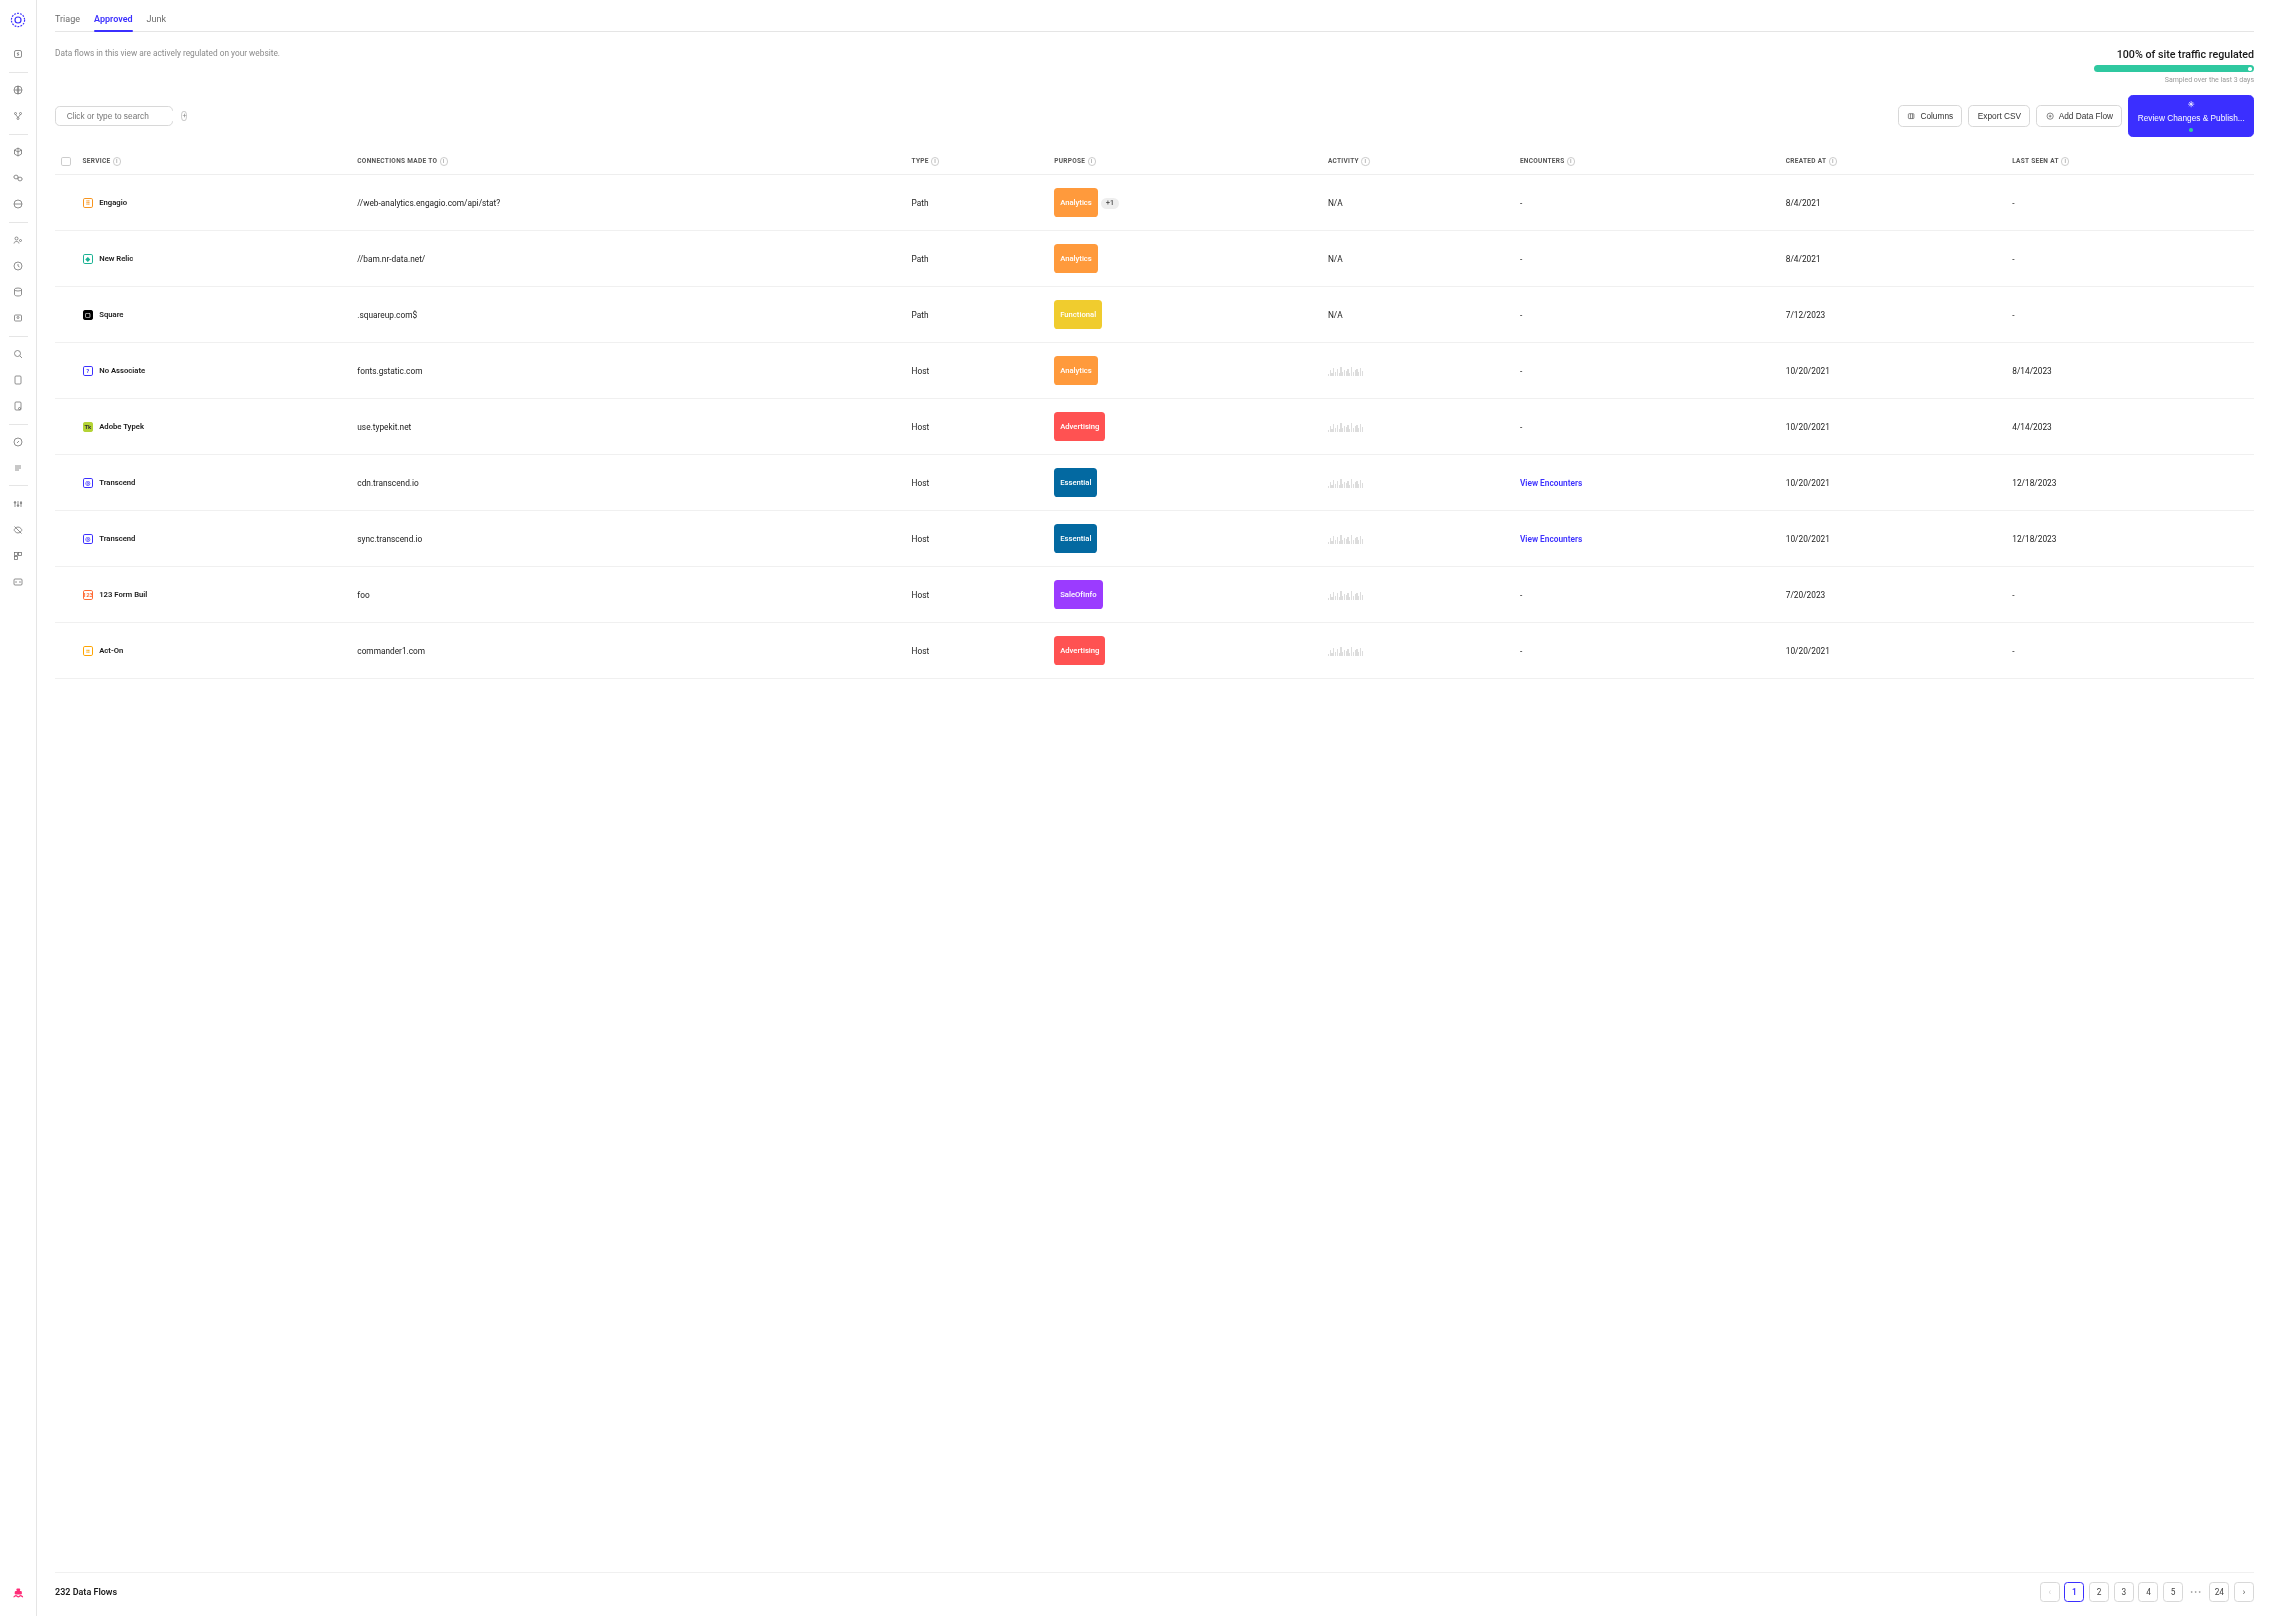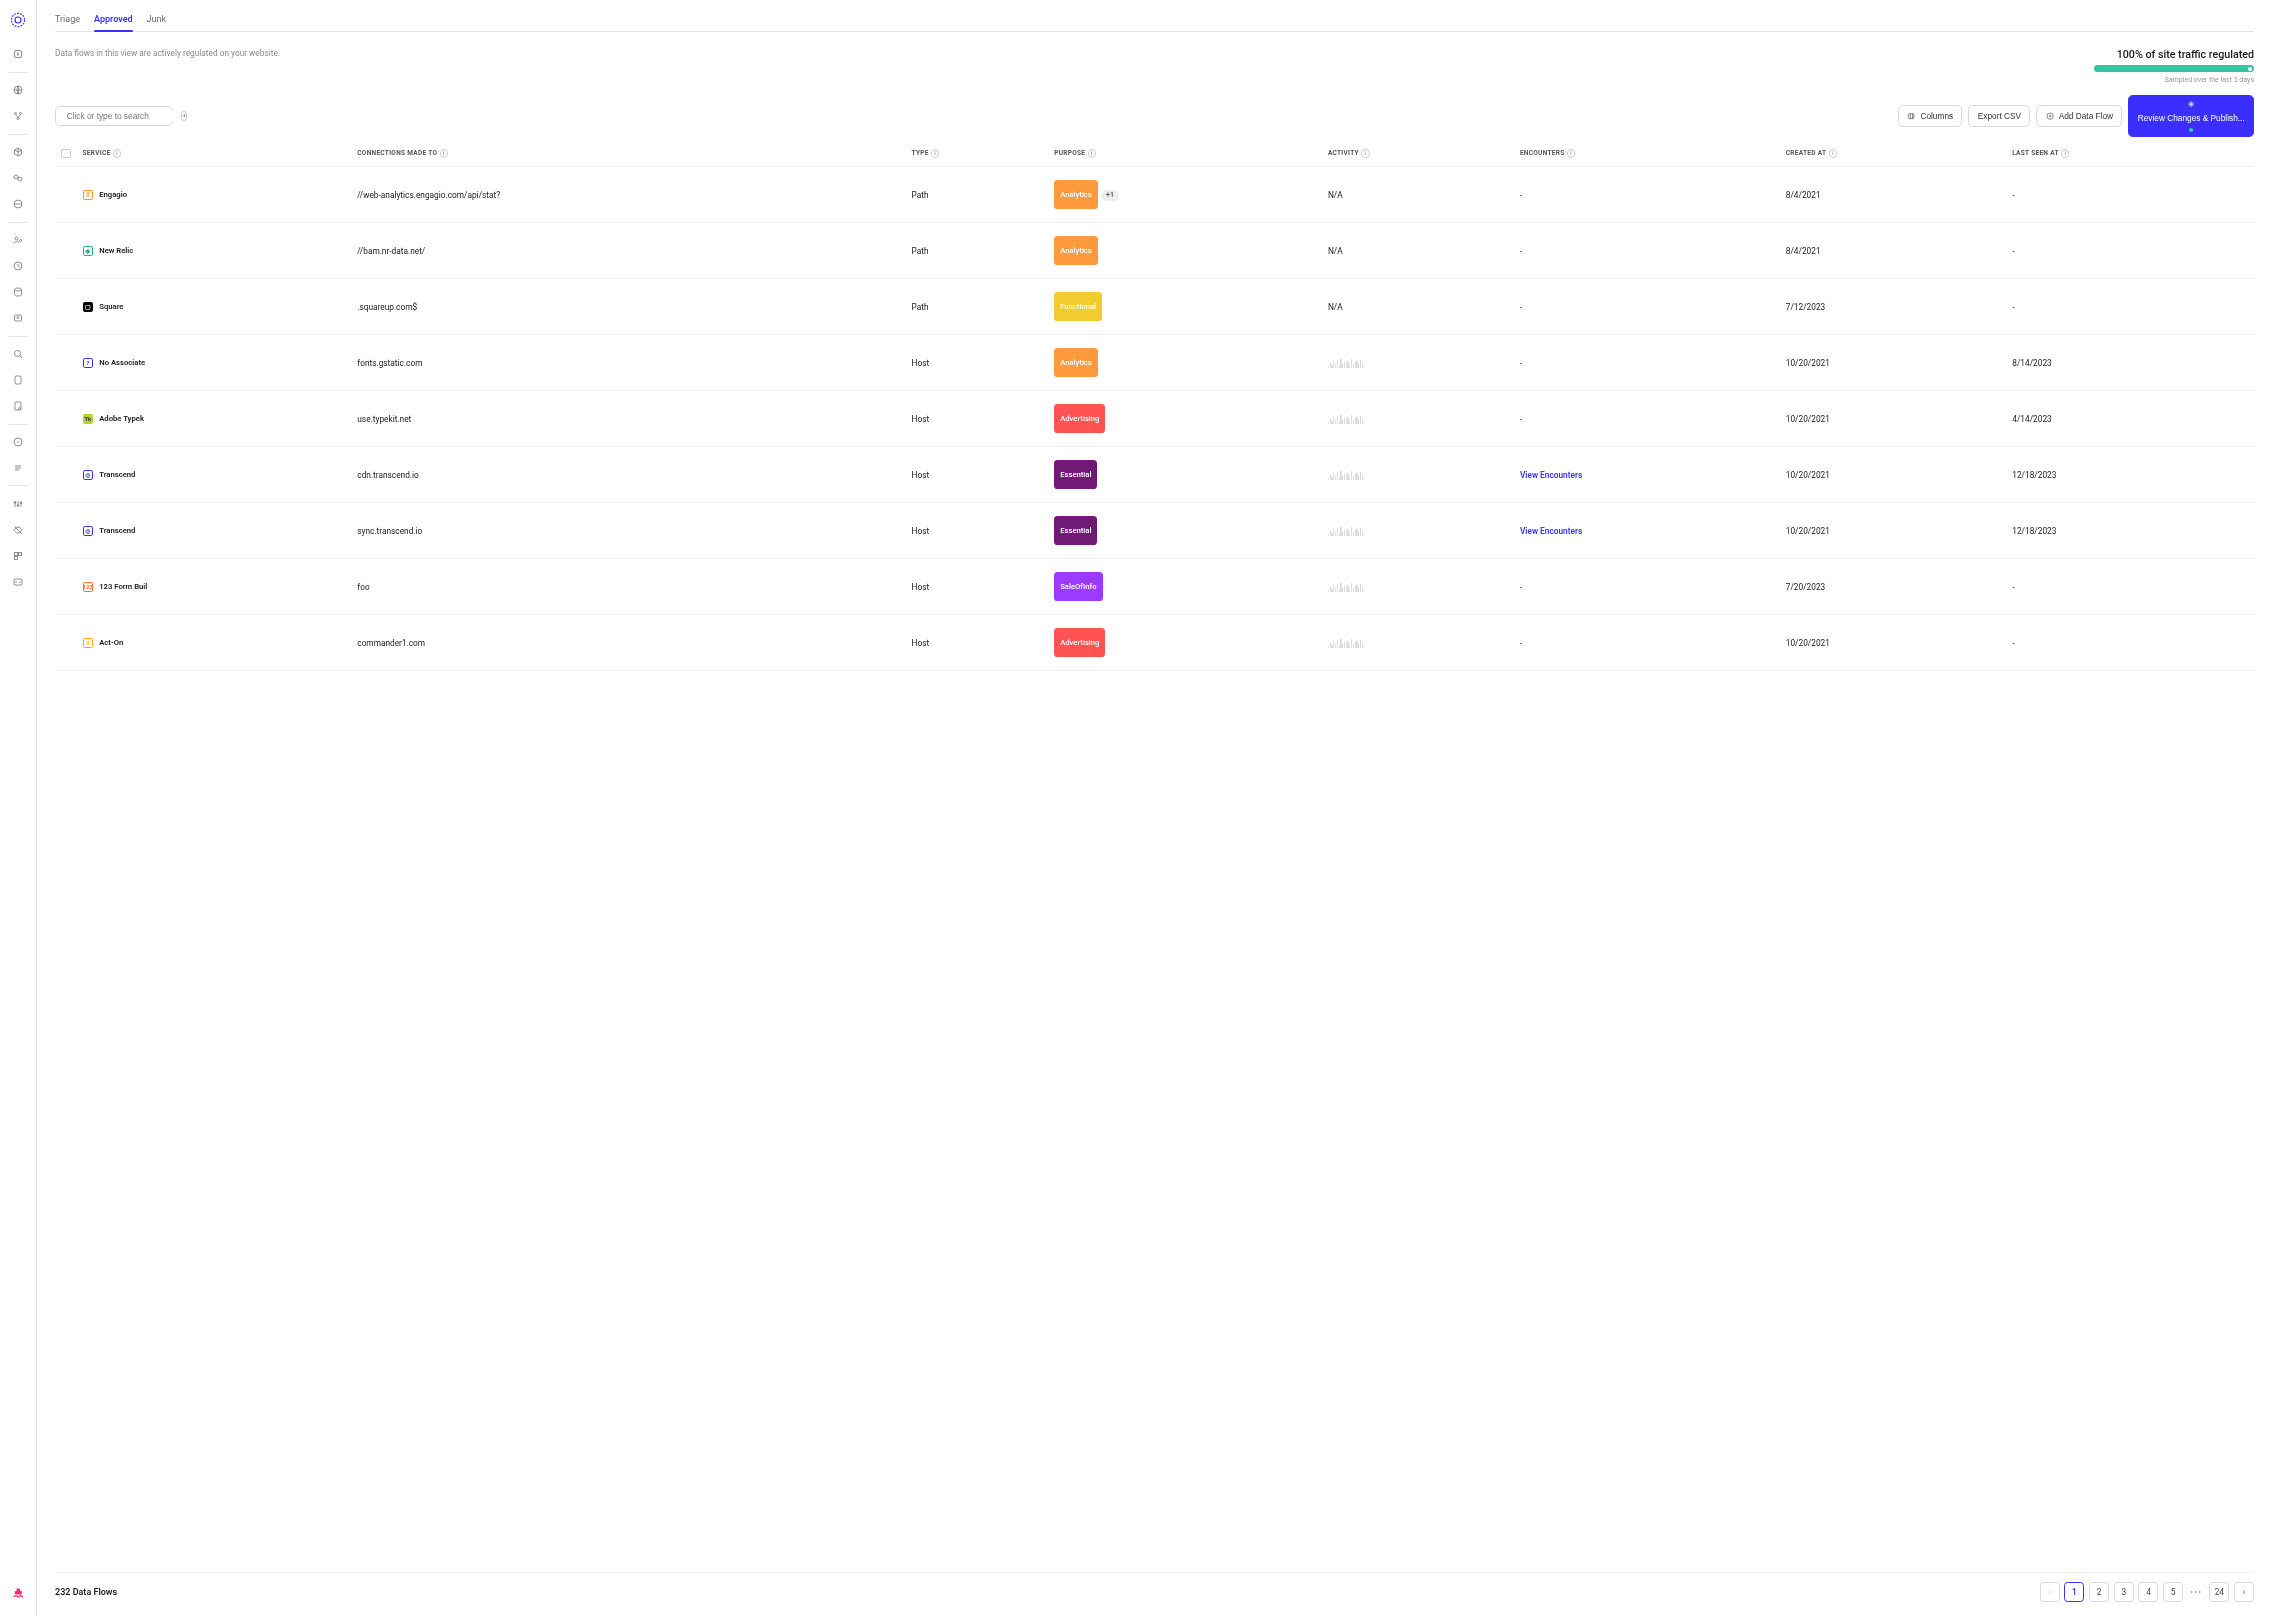--- a/index.html
+++ b/index.html
@@ -32,21 +32,21 @@
 
 .header-row { display:flex; justify-content:space-between; align-items:flex-start; margin: 15.4px 0 10.7px 0; }
 .desc { color:#8a8a8a; font-size:8.3px; }
 .regulation { text-align:right; }
 .regulation .title { font-size:10.7px; font-weight:500; margin-bottom:4.7px; }
 .regulation .bar { width:160px; height:7px; background:#2fc8a0; border-radius:6px; margin-left:auto; position:relative; }
 .regulation .bar::after { content:""; position:absolute; right:2.4px; top:1.8px; width:3.6px; height:3.6px; border-radius:50%; background:#fff; }
 .regulation .sample { font-size:7px; color:#999; margin-top:3.6px; }
 
 
-.toolbar { display:flex; gap:6px; align-items:center; margin-bottom:3px; }
+.toolbar { display:flex; gap:6px; align-items:center; margin-bottom:11px; }
 .search-box { display:flex; align-items:center; border:0.6px solid #d8d8d8; border-radius:4.7px; padding:3.6px 6px; width:118px; gap:4.7px; color:#999; }
 .search-box input { border:none; outline:none; flex:1; font-size:8.3px; }
 .search-box .plus { margin-left:auto; width:10.7px; height:10.7px; border:0.6px solid #ccc; border-radius:50%; display:flex; align-items:center; justify-content:center; font-size:7px; color:#888; }
 .toolbar-spacer { flex:1; }
 .btn { display:flex; align-items:center; gap:4.7px; border:0.6px solid #d8d8d8; background:#fff; border-radius:4.7px; padding:4.7px 8.3px; font-size:8.3px; cursor:pointer; color:#333; }
 .btn.primary { background:#3b2fff; color:#fff; border-color:#3b2fff; font-weight:500;flex-direction:column; }
 .btn.primary .dot { width:3.6px; height:3.6px; border-radius:50%; background:#2fc8a0; }
 
 
 .table-wrap { flex:1; overflow:auto; }
@@ -57,21 +57,21 @@
 .checkbox-cell { width:21px; }
 .chk { width:9.5px; height:9.5px; border:0.6px solid #ccc; border-radius:1.8px; }
 
 .service-cell { display:flex; align-items:center; gap:6px; font-weight:600; font-size:7.7px;}
 .service-icon { width:10.7px; height:10.7px; border-radius:1.8px; display:flex; align-items:center; justify-content:center; font-size:6px; font-weight:bold; flex-shrink:0;}
 
 .badge { display:inline-block; padding:10px 6px; border-radius:3.6px; color:#fff; font-size:7.7px; font-weight:500; }
 .badge.analytics { background:#ff9a3c; }
 .badge.functional { background:#f0cc2e; }
 .badge.advertising { background:#ff5252; }
-.badge.essential { background:#701a75; }
+.badge.essential { background:#0369a1; }
 .badge.saleofinfo { background:#9b3bff; }
 .plus-badge { display:inline-block; margin-left:3.6px; padding:1.8px 4.7px; border-radius:6px; background:#eee; color:#555; font-size:7px; font-weight:600; }
 
 .sparkline { display:flex; align-items:flex-end; gap:0.6px; height:10.7px; }
 .sparkline span { width:1.2px; background:#ddd; }
 
 .link { color:#3b2fff; font-weight:600; cursor:pointer; }
 
 
 .footer { display:flex; justify-content:space-between; align-items:center; padding:9.5px 0 14px 0; border-top:0.6px solid #f0f0f0; margin-top:auto; }

